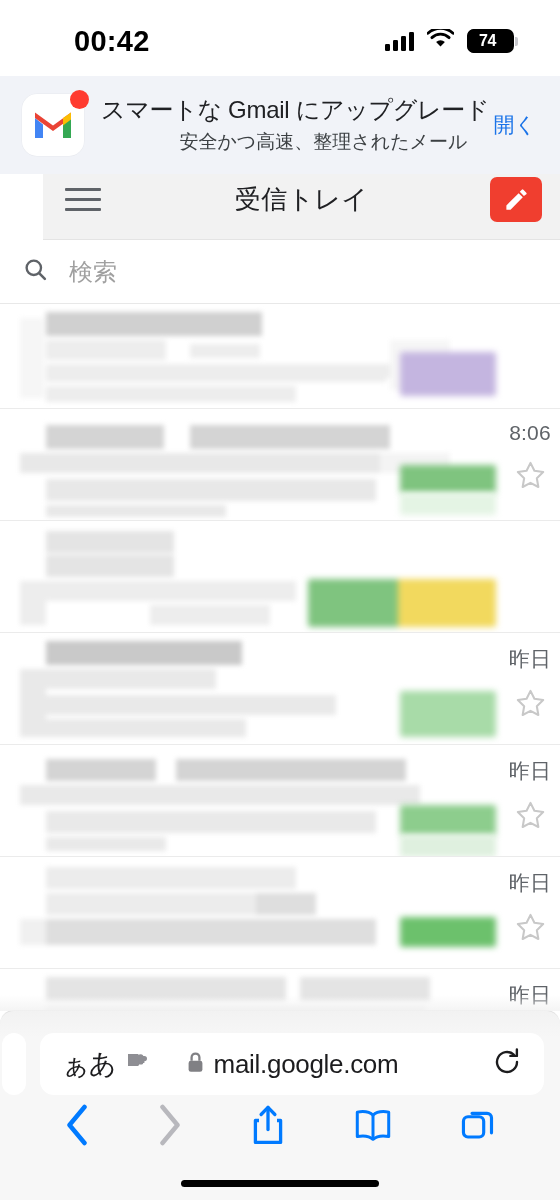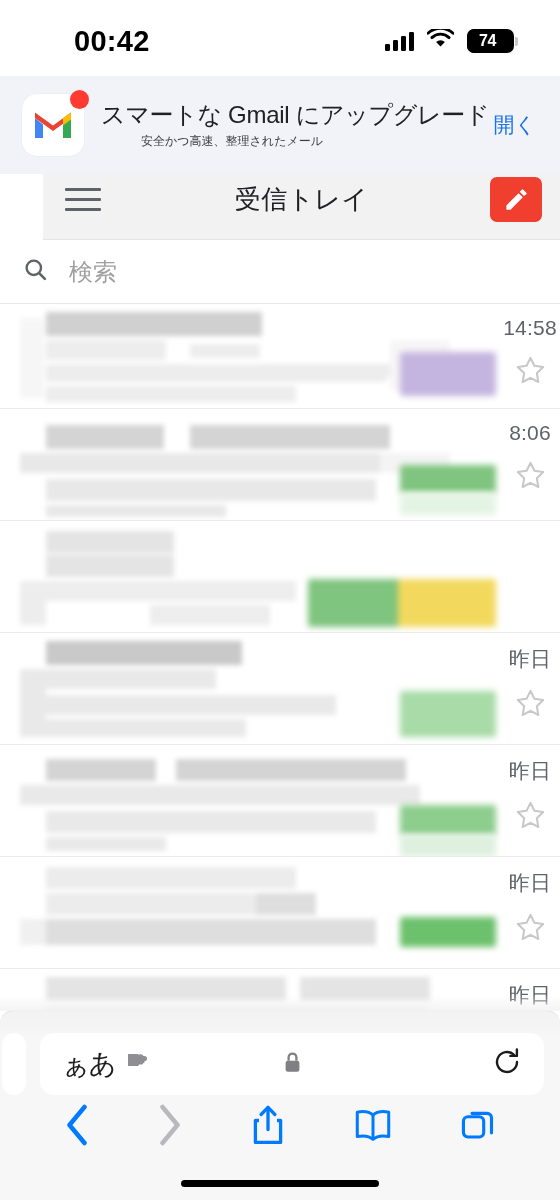--- a/index.html
+++ b/index.html
@@ -43,39 +43,39 @@
     color:#fff; letter-spacing:-0.3px; padding-right:5px;
   }
   .batt-nub{
     width:3px; height:9px; background:#c7c7cc; border-radius:0 2px 2px 0;
     margin-left:1.5px;
   }
 
   
   .app-banner{
     height:98px; background:#f1f3f8;
-    display:flex; align-items:center; padding:0 22px 0 22px;
+    display:flex; align-items:center; padding:0 22px 0 22px;text-align:right;
   }
   .gm-icon-wrap{ position:relative; width:62px; height:62px; flex:0 0 62px; }
   .gm-icon{
     width:62px; height:62px; border-radius:15px; background:#fff;
     display:flex; align-items:center; justify-content:center;
     box-shadow:0 0 0 0.5px rgba(0,0,0,0.04);
   }
   .gm-badge{
     position:absolute; top:-4px; right:-5px; width:19px; height:19px;
     border-radius:50%; background:#ff3b30;
   }
   .banner-text{ flex:1; margin-left:17px; min-width:0; }
   .banner-title{
     font-size:24px; color:#202124; line-height:1.2;
     letter-spacing:-0.3px; white-space:nowrap;
   }
   .banner-sub{
-    font-size:12px; color:#3c4043; line-height:1.35;
+    font-size:19px; color:#3c4043; line-height:1.35;
     margin-top:4px; white-space:nowrap;margin-left:40px;
   }
   .banner-open{
     font-size:21px; color:#1a73e8; flex:0 0 auto; margin-left:24px;
     padding:6px 2px;
   }
 
   
   .gm-toolbar{
     height:66px; background:#f2f2f2; display:flex; align-items:center;
@@ -248,28 +248,20 @@
           <rect x="46" y="60" width="340" height="18"></rect>
             <rect x="46" y="82" width="250" height="16"></rect>
           <rect x="300" y="60" width="90" height="14"></rect>
         </g>
         <g fill="#f6f6f6">
           <rect x="20" y="14" width="24" height="80"></rect>
             <rect x="390" y="36" width="60" height="50"></rect>
         </g>
       </svg>
       <div class="chip" style="left:400px; top:48px; width:96px; height:44px; background:#c4b5e0;"></div>
-    </div>
-    <div class="mail-meta">
-      <div class="mail-time">14:58</div>
-      <div class="star">
-        <svg width="33" height="33" viewBox="0 0 24 24">
-          <path d="M12 2.8 l2.85 5.78 6.38.93 -4.62 4.5 1.09 6.35L12 17.36 6.3 20.36l1.09-6.35L2.77 9.51l6.38-.93Z" fill="none" stroke="#c8c8c8" stroke-width="1.5" stroke-linejoin="round"></path>
-        </svg>
-      </div>
     </div>
   </div>
 
   <div class="mailrow" style="height:112px">
     <div class="mail-main">
       <svg class="txtblur" width="500" height="112" viewBox="0 0 500 112">
         <g fill="#d4d4d4">
           <rect x="46" y="16" width="118" height="24"></rect>
             <rect x="190" y="16" width="200" height="24"></rect>
         </g>
@@ -423,20 +415,21 @@
           <rect x="13.2" y="9.4" width="5" height="5" rx="1.3" fill="#8e8e93"></rect>
         </svg>
       </span>
       <div class="url-center">
         <span>
           <svg width="19" height="23" viewBox="0 0 16 20">
             <rect x="2" y="8.4" width="12" height="9.6" rx="2" fill="#808084"></rect>
             <path d="M4.6 8.4 V5.6 a3.4 3.4 0 0 1 6.8 0 V8.4" stroke="#808084" stroke-width="2" fill="none"></path>
           </svg>
         </span>
+        <span class="url-text">mail.google.com</span>
       </div>
       <span class="reload">
         <svg width="30" height="30" viewBox="0 0 24 24">
           <path d="M20 12 a8 8 0 1 1-2.6-5.9" stroke="#1c1c1e" stroke-width="1.9" fill="none" stroke-linecap="round"></path>
           <path d="M19.9 1.9 L19.9 7.1 L14.7 7.1" stroke="#1c1c1e" stroke-width="1.9" fill="none" stroke-linecap="round" stroke-linejoin="round"></path>
         </svg>
       </span>
     </div>
   </div>
 

